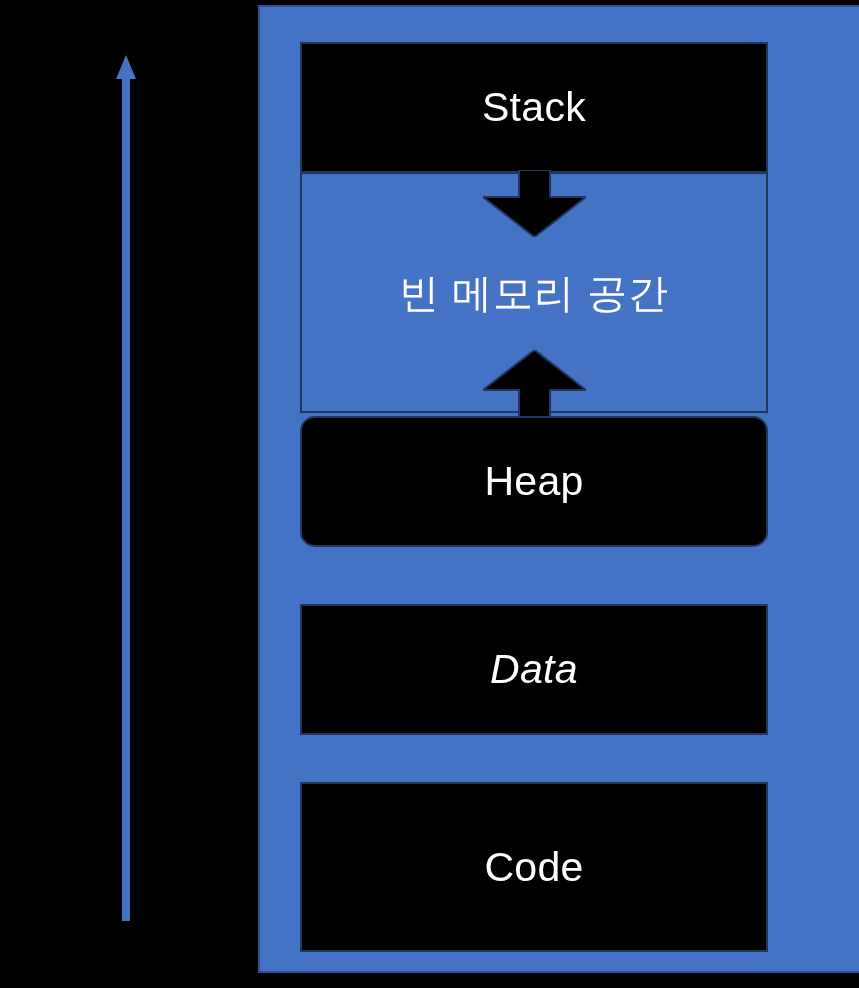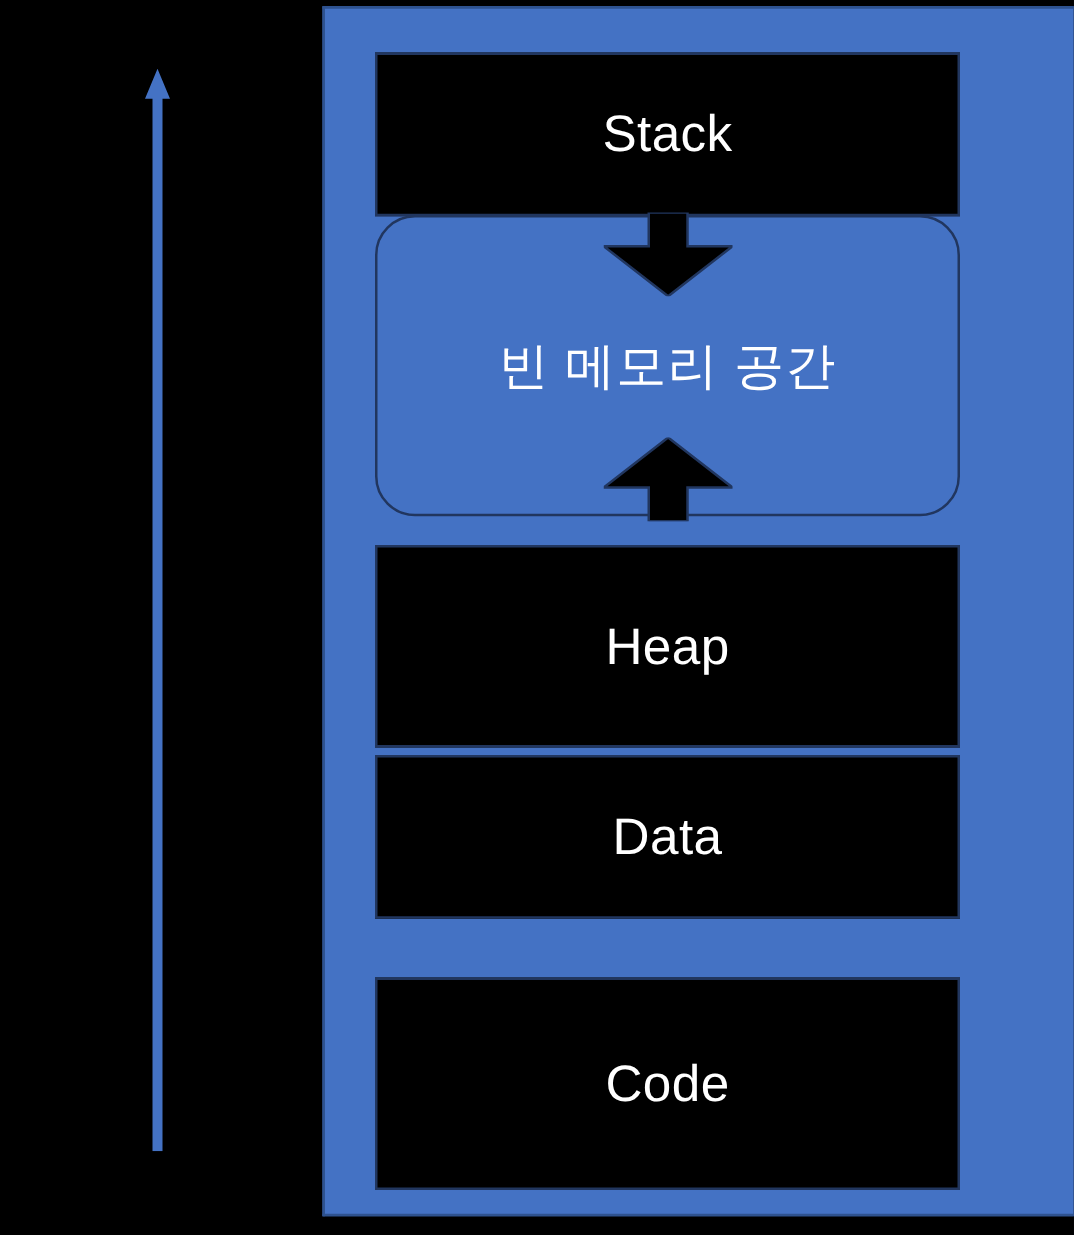--- a/index.html
+++ b/index.html
@@ -68,23 +68,23 @@
     letter-spacing: 0.3px;
     white-space: nowrap;
     user-select: none;
   }
   .seg-label.korean {
     font-size: 40px;
     letter-spacing: 1px;
   }
 
   #seg-stack { top: 42px;  height: 131px; text-align: right; }
-  #seg-free  { top: 172px; height: 241px; border-radius: 32px; }
-  #seg-heap  { top: 436px; height: 162px; }
-  #seg-data  { top: 604px; height: 131px; }
+  #seg-free  { top: 172px; height: 241px; }
+  #seg-heap  { top: 416px; height: 131px; border-radius: 15px; }
+  #seg-data  { top: 604px; height: 131px; font-style: italic; }
   #seg-code  { top: 782px; height: 170px; }
 
   
   .inner-arrow {
     position: absolute;
     left: 483px;
     width: 103px;
   }
   #arrow-stack-down { top: 170px; height: 67px; }
   #arrow-heap-up    { top: 350px; height: 67px; }

